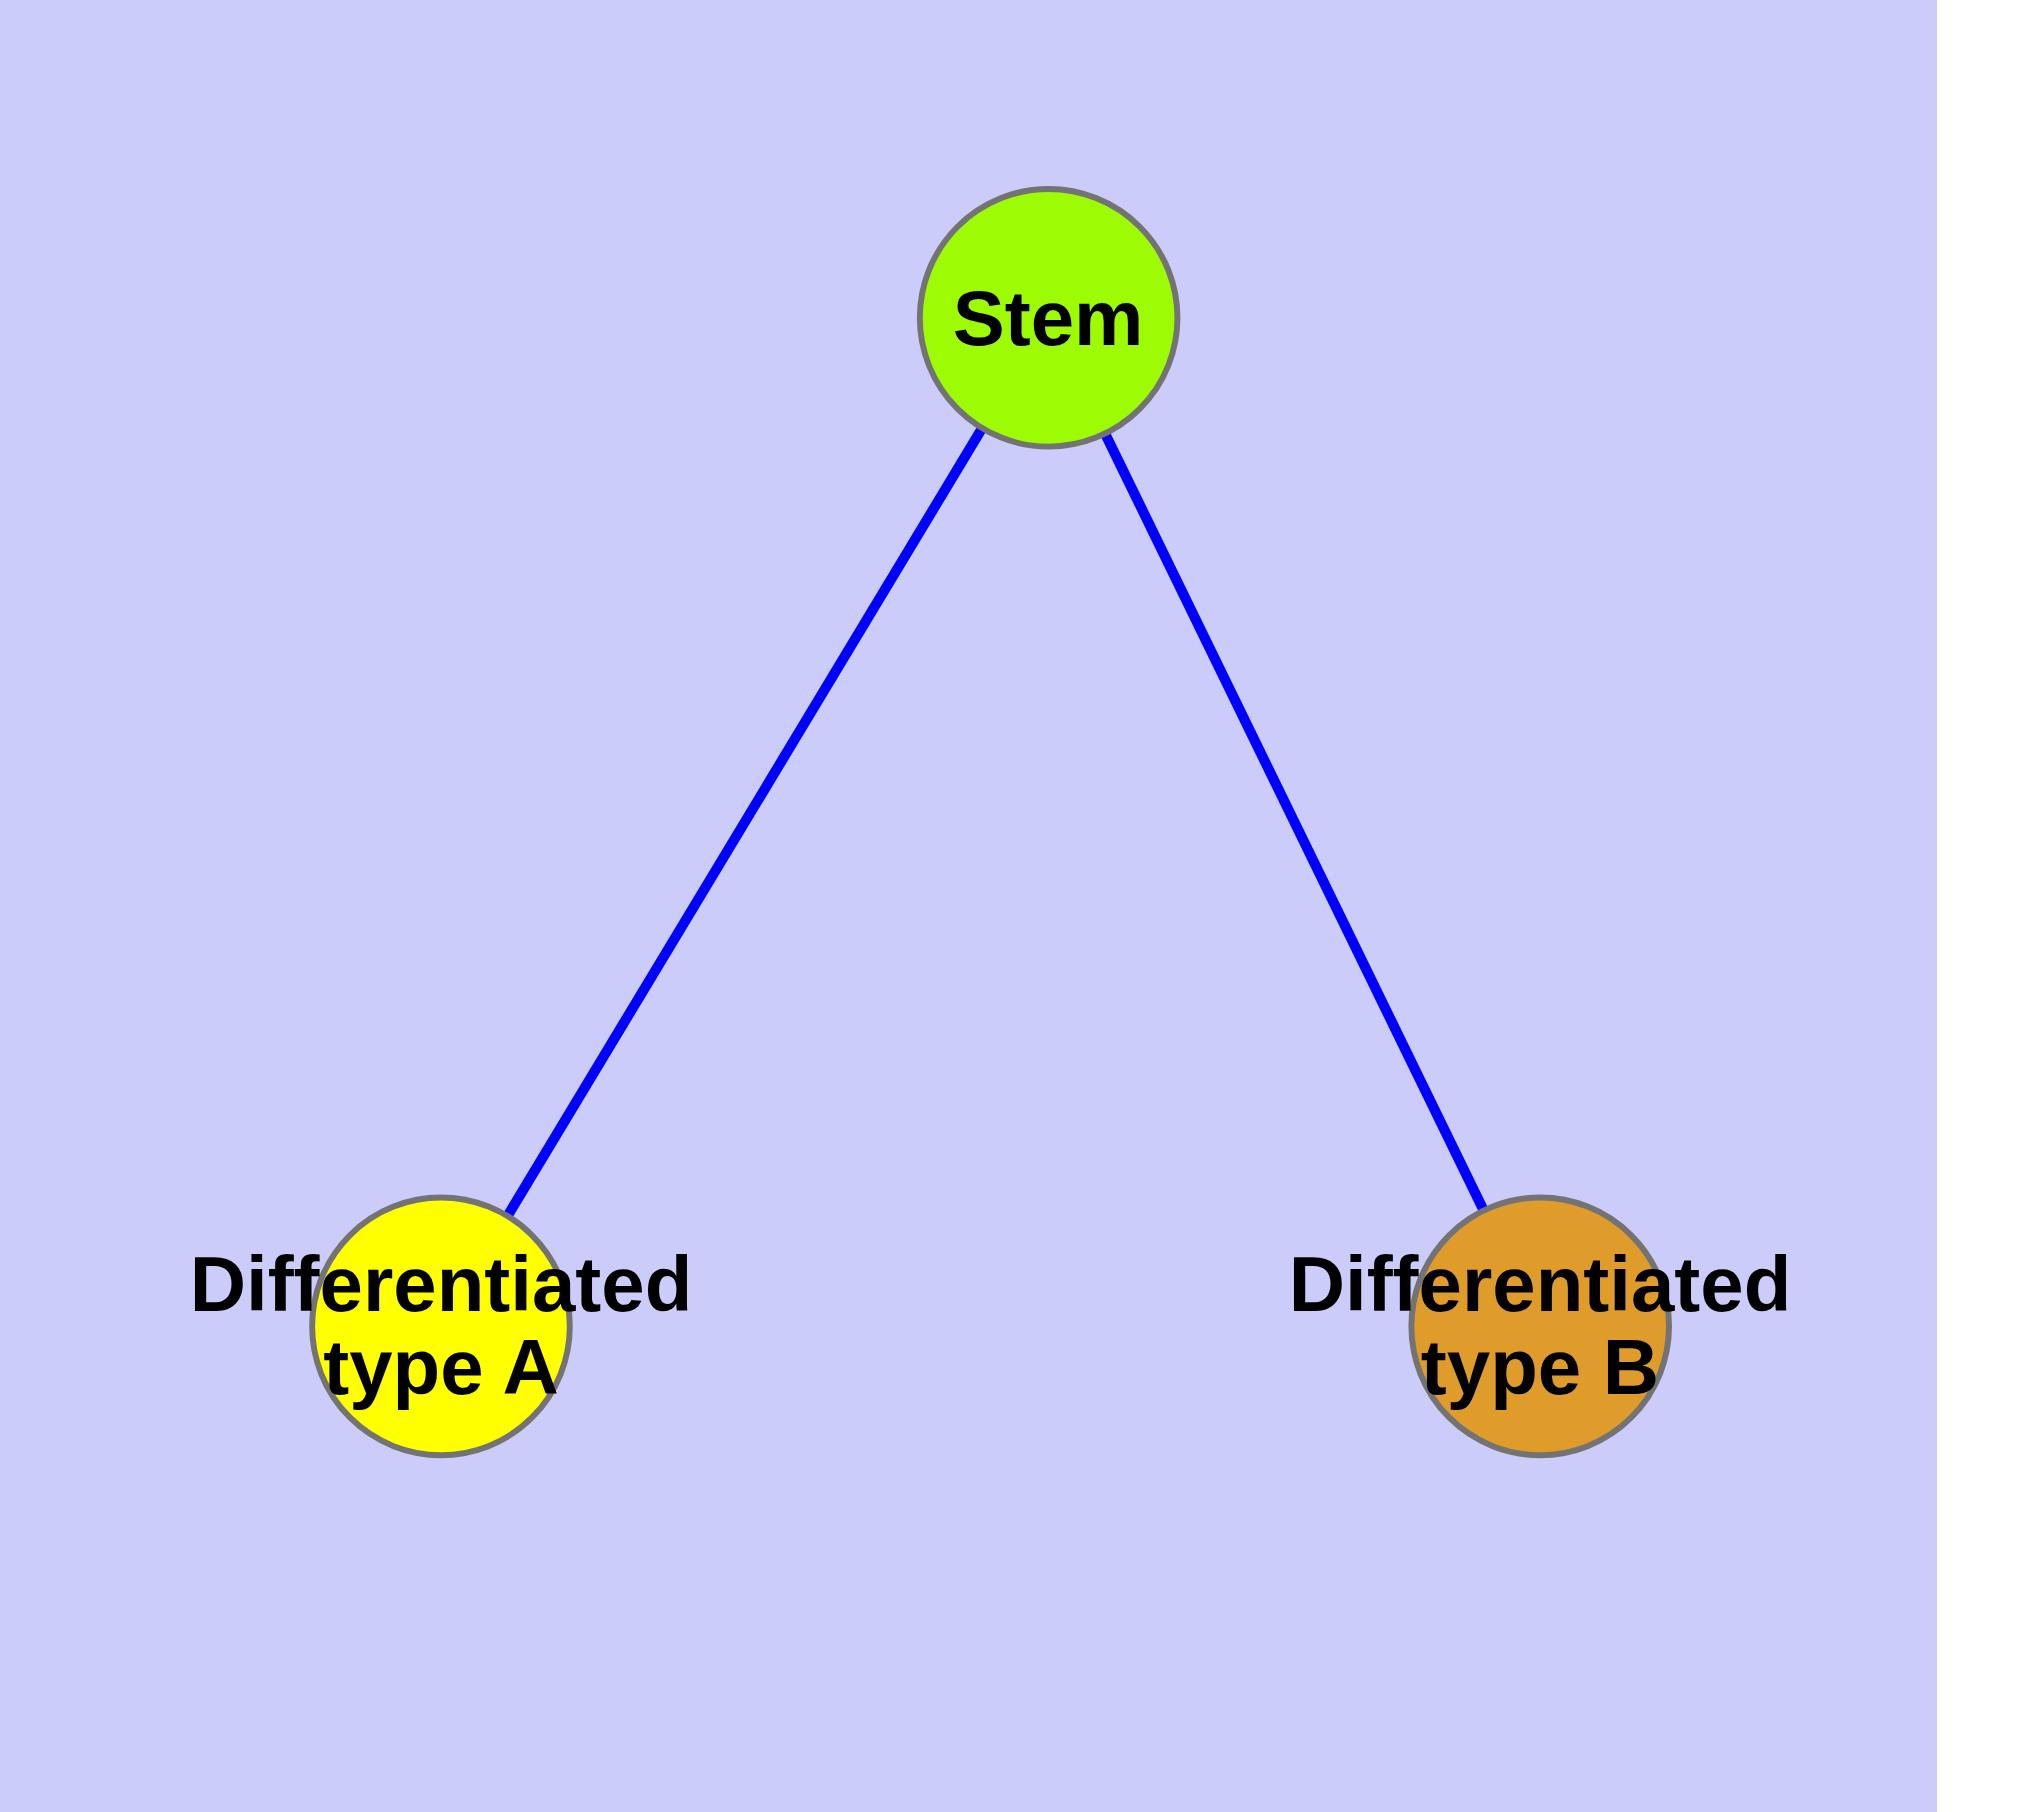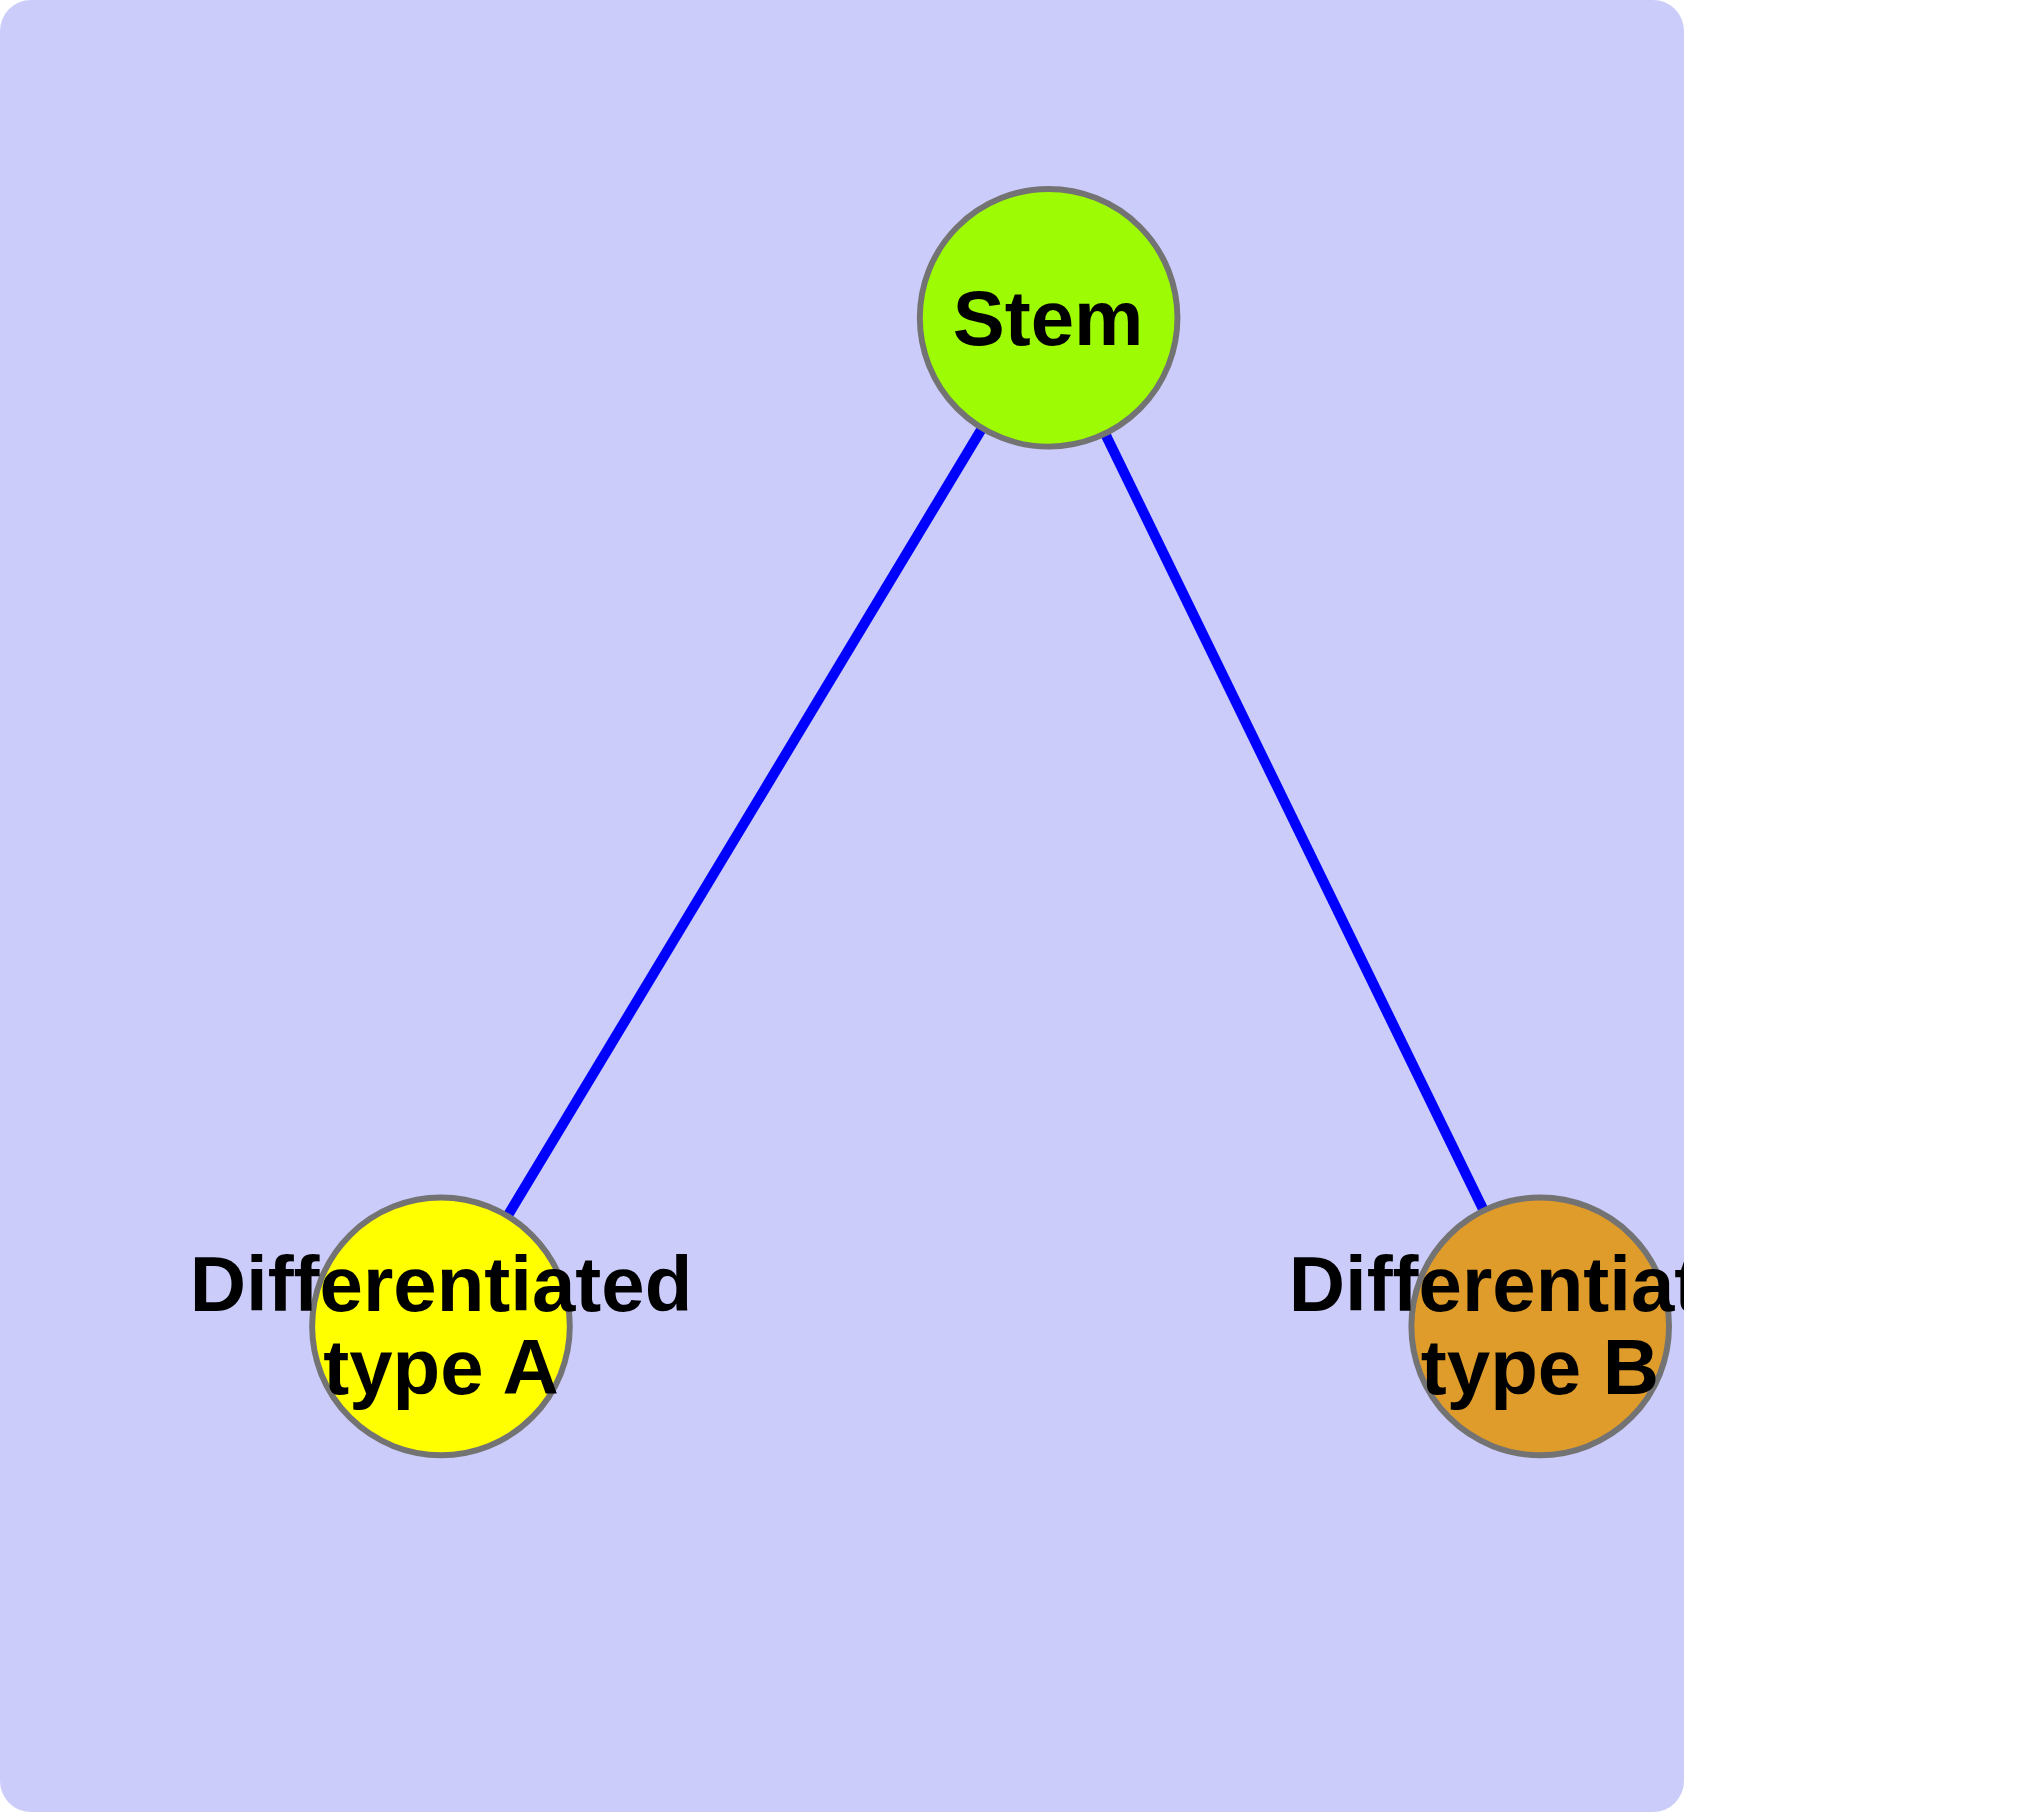--- a/index.html
+++ b/index.html
@@ -33,21 +33,21 @@
     color: #000000;
     line-height: 1.06;
     white-space: pre;
     pointer-events: none;
     transform: translate(-50%, -50%);
   }
 </style>
 </head>
 <body>
 
-<div id="canvas" style="width: 1684px; height: 1812px; border-radius: 31px;">
+<div id="canvas" style="width: 1937px; height: 1812px;">
 
   <div id="bg-rect" style="background: rgb(204, 204, 250);"></div>
 
   <svg id="graph-svg" viewBox="0 0 2384 2138" xmlns="http://www.w3.org/2000/svg">
 
     <g>
       <line class="edge" x1="1237" y1="375" x2="520" y2="1565" stroke="#0000ff" stroke-width="12" stroke-linecap="butt"></line>
       <line class="edge" x1="1237" y1="375" x2="1817" y2="1565" stroke="#0000ff" stroke-width="12" stroke-linecap="butt"></line>
     </g>
 

